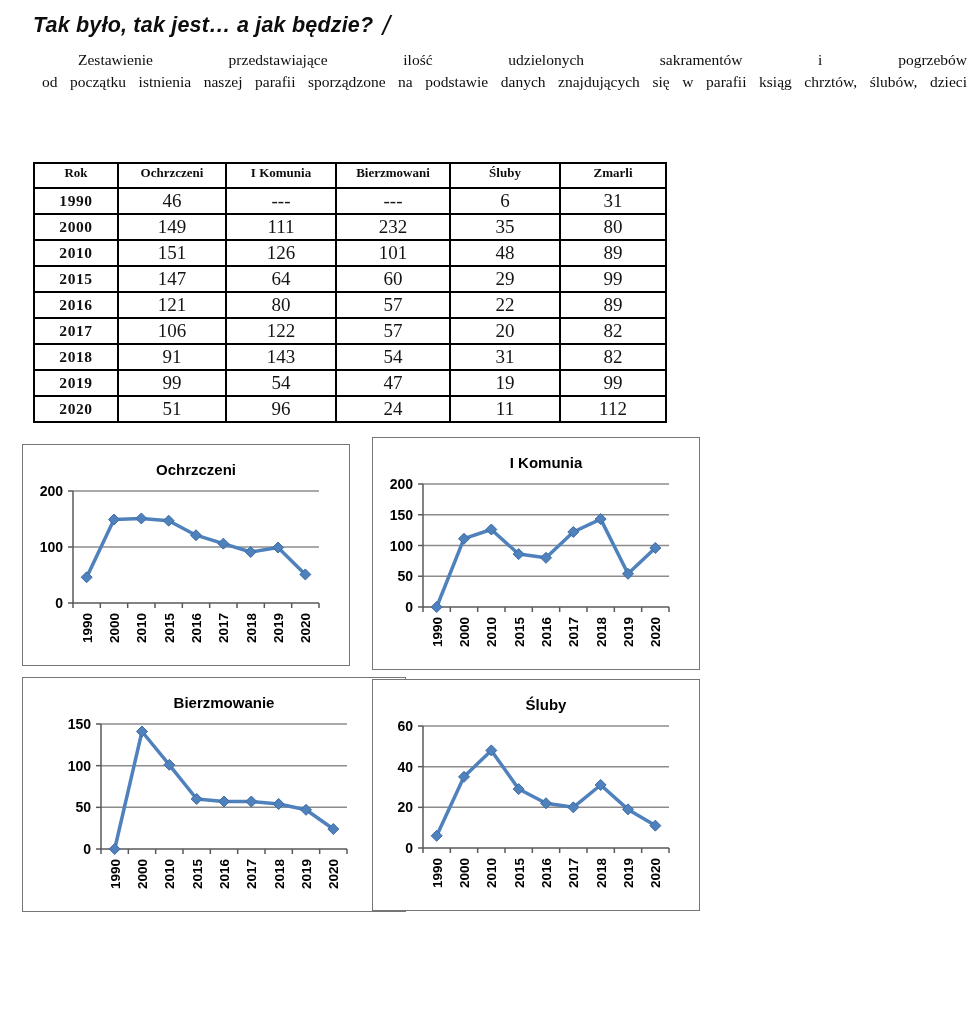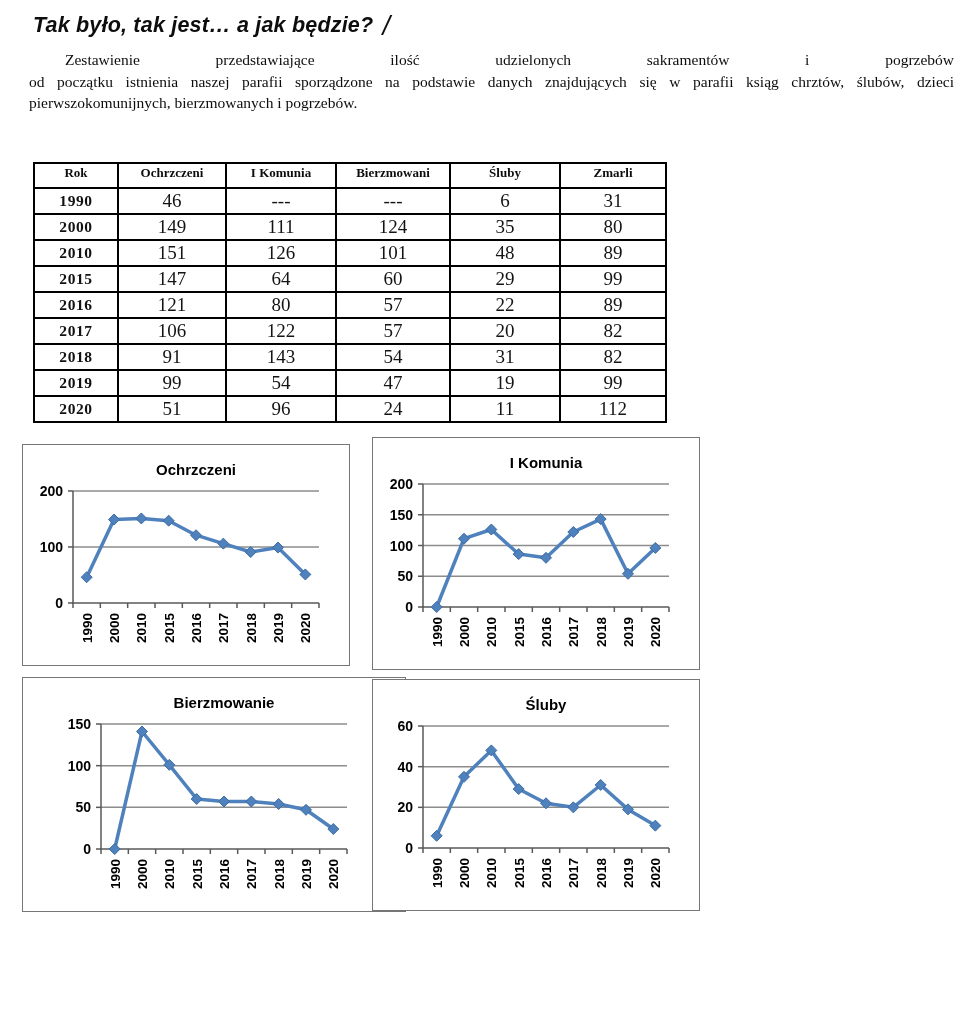--- a/index.html
+++ b/index.html
@@ -17,21 +17,21 @@
     font-style:italic; font-weight:700; font-size:21.5px; color:#0d0d0d;
     letter-spacing:0.2px; white-space:nowrap;
   }
   .doc-title .caret {
     font-weight:400; font-size:27px; margin-left:9px;
     display:inline-block; vertical-align:-3px;
   }
 
   
   .intro {
-    position:absolute; left:29px; top:49px; width:925px; margin:0;
+    position:absolute; left:42px; top:49px; width:925px; margin:0;
     font-family:"Liberation Serif", serif; font-size:15.5px;
     line-height:21.5px; color:#0d0d0d;
   }
   .pline { display:block; text-align:justify; }
   .pline.just-last { text-align-last:justify; }
   .pline.first { text-indent:36px; }
 
   
   .sac-table {
     position:absolute; left:33px; top:162px;
@@ -77,21 +77,20 @@
 </head>
 <body>
 
 <div class="page">
 
   <h1 class="doc-title"><span>Tak było, tak jest… a jak będzie?</span><span class="caret">/</span></h1>
 
   <p class="intro">
     <span class="pline first just-last">Zestawienie przedstawiające ilość udzielonych sakramentów i pogrzebów</span>
     <span class="pline just-last">od początku istnienia naszej parafii sporządzone na podstawie danych znajdujących się w parafii ksiąg chrztów, ślubów, dzieci</span>
-    <span class="pline">pierwszokomunijnych, bierzmowanych i pogrzebów.</span>
   </p>
 
   <table class="sac-table">
     <colgroup>
       <col style="width:84px">
         <col style="width:108px">
         <col style="width:110px">
       <col style="width:114px">
         <col style="width:110px">
         <col style="width:106px">
@@ -112,21 +111,21 @@
           <td>46</td>
           <td>---</td>
           <td>---</td>
           <td>6</td>
           <td>31</td>
         </tr>
         <tr>
           <th class="year-cell">2000</th>
           <td>149</td>
           <td>111</td>
-          <td>124</td>
+          <td>232</td>
           <td>35</td>
           <td>80</td>
         </tr>
         <tr>
           <th class="year-cell">2010</th>
           <td>151</td>
           <td>126</td>
           <td>101</td>
           <td>48</td>
           <td>89</td>

